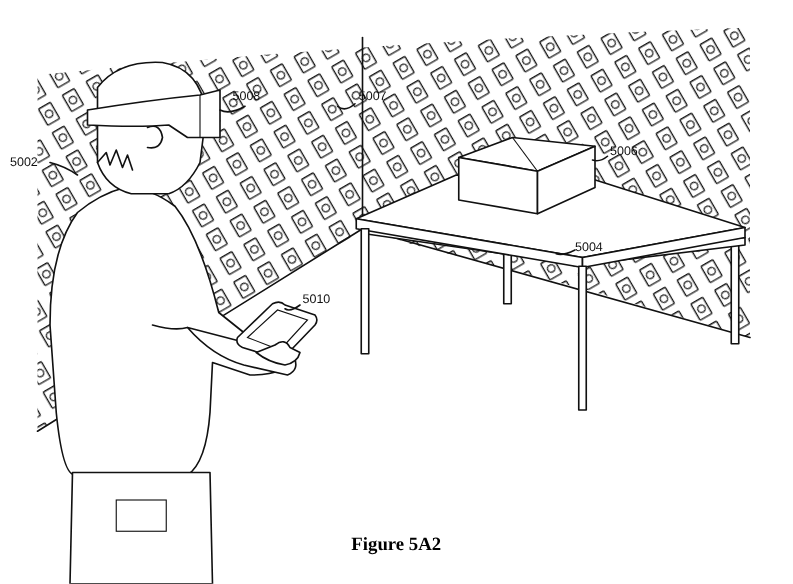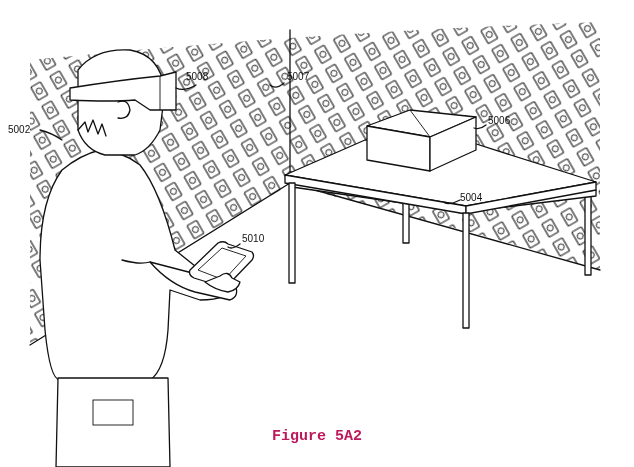--- a/index.html
+++ b/index.html
@@ -1,20 +1,20 @@
 <!DOCTYPE html>
 <html><head>
 <meta charset="utf-8">
 <style>
   html, body { margin: 0; padding: 0; background: #ffffff; }
   body { width: 634px; height: 467px; position: relative; overflow: hidden; font-family: "Liberation Sans", sans-serif; }
   #figure { position: absolute; left: 0; top: 0; width: 634px; height: 467px; }
   .ref { font-family: "Liberation Sans", sans-serif; font-size: 10px; fill: #111; }
   .caption { position: absolute; left: 0; width: 634px; top: 428px; text-align: center;
-             font-family: Liberation Mono, monospace; font-weight: bold; font-size: 15px; color: #be185d; }
+             font-family: Liberation Serif, serif; font-weight: bold; font-size: 15px; color: #000000; }
   .ln { fill: none; stroke: #111; stroke-width: 1.3; stroke-linecap: round; stroke-linejoin: round; }
   .thin { fill: none; stroke: #111; stroke-width: 0.9; }
   .fillw { fill: #fff; stroke: #111; stroke-width: 1.3; stroke-linejoin: round; }
 </style>
 </head>
 <body>
 
 <svg id="figure" viewBox="0 0 634 467" xmlns="http://www.w3.org/2000/svg">
   <defs>
     <pattern id="diamonds" patternUnits="userSpaceOnUse" width="22" height="22" patternTransform="rotate(-30)">

